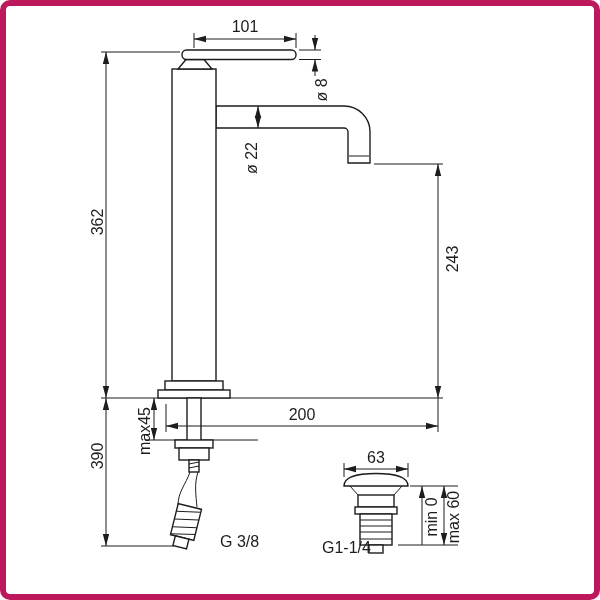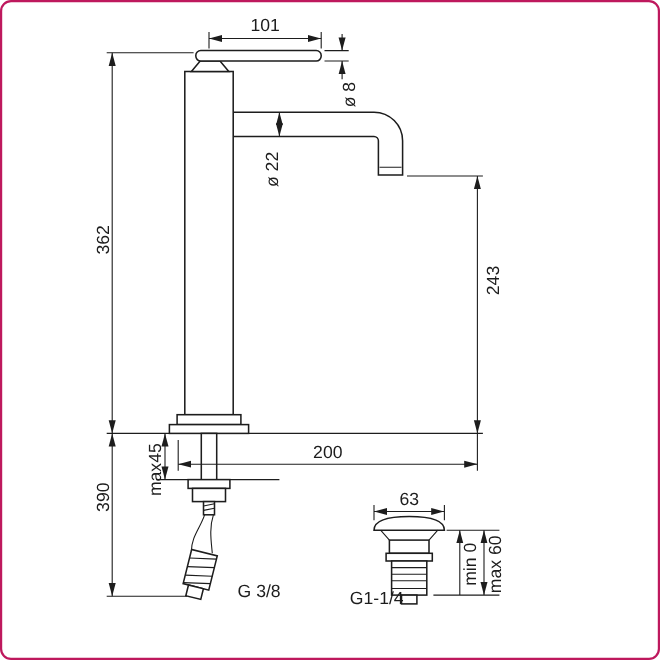--- a/index.html
+++ b/index.html
@@ -1,18 +1,18 @@
 <!DOCTYPE html>
 <html><head>
 <meta charset="utf-8">
 <style>
   html,body { margin:0; padding:0; background:#ffffff; }
   .frame {
     width:600px; height:600px; box-sizing:border-box;
-    border:2px solid #be185d; border-radius:10px;
+    border:6px solid #be185d; border-radius:10px;
     background:#ffffff; overflow:hidden;
   }
   svg { display:block; }
   svg text {
     font-family:"Liberation Sans", sans-serif;
     font-size:16px; fill:#1d1d1d;
   }
   .shape { fill:#ffffff; stroke:#1d1d1d; stroke-width:1.4; }
   .thin  { fill:none; stroke:#1d1d1d; stroke-width:1; }
   .dim   { fill:none; stroke:#1d1d1d; stroke-width:1; }

